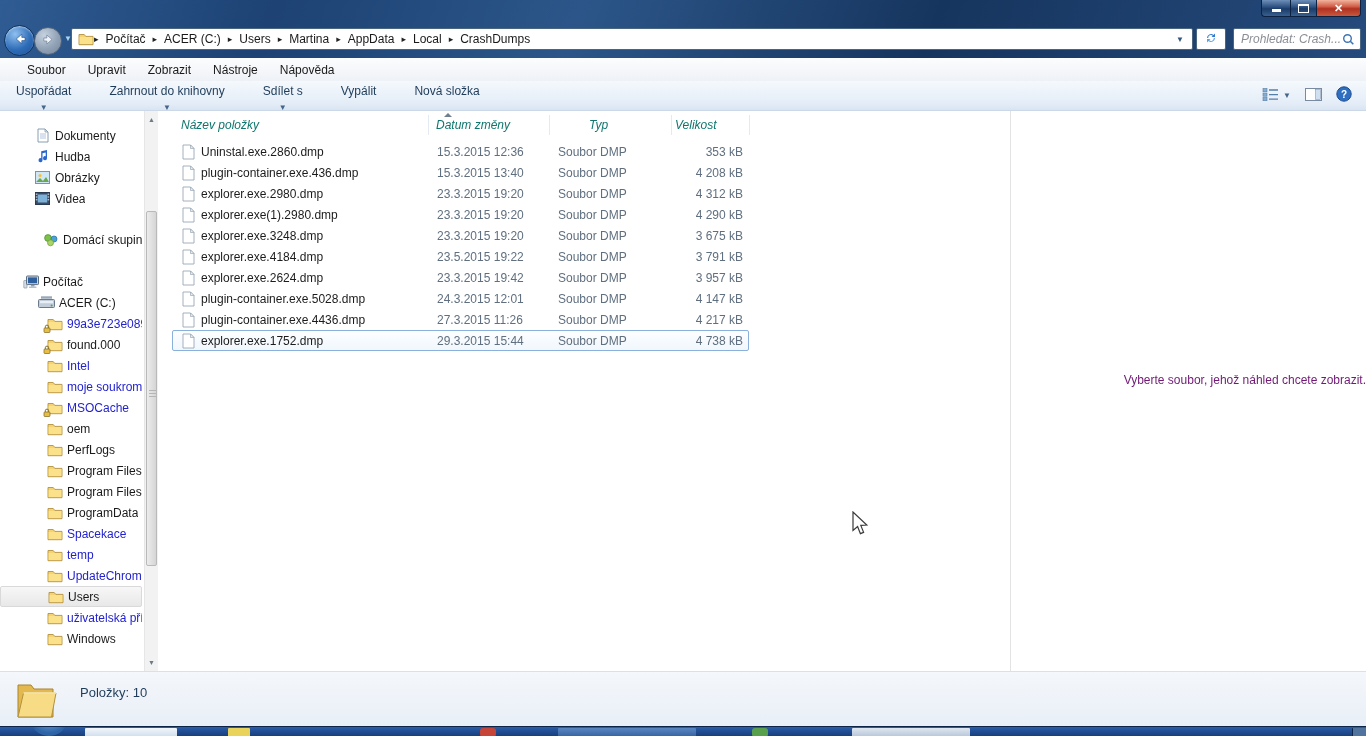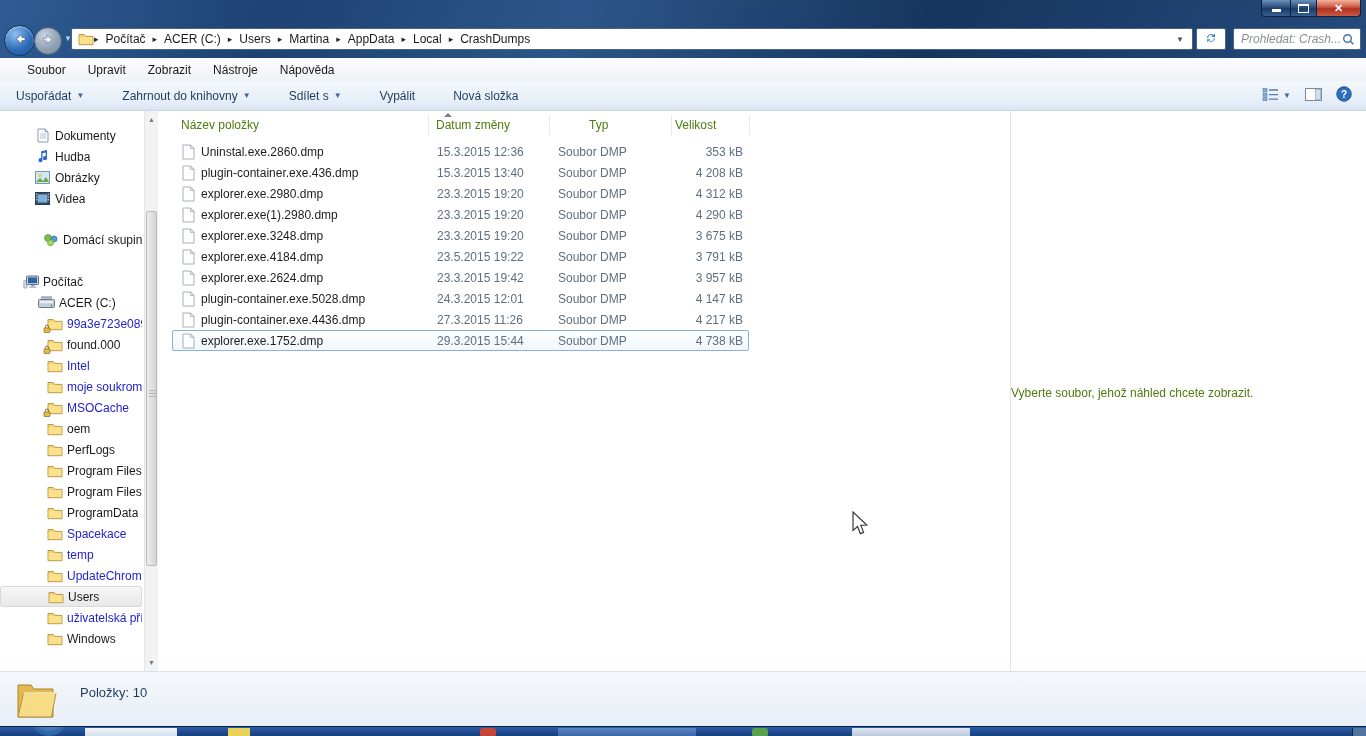--- a/index.html
+++ b/index.html
@@ -48,21 +48,21 @@
   .menubar{position:absolute;left:0;top:58px;width:1366px;height:23px;box-sizing:border-box;
     background:linear-gradient(#fcfdfe,#eef1f6);display:flex;align-items:center;padding-left:16px;}
   .menu-item{padding:0 11px;}
   .grip{position:absolute;left:4px;top:60px;width:3px;height:18px;
     background:repeating-linear-gradient(#c3ccd8 0 2px,transparent 2px 4px);}
 
   
   .toolbar{position:absolute;left:0;top:81px;width:1366px;height:30px;box-sizing:border-box;
     background:linear-gradient(#f5f9fd,#e3ecf7 80%,#d9e4f2);border-bottom:1px solid #ccd8e7;
     display:flex;align-items:center;color:#1e3c5a;}
-  .tbtn{display:flex;align-items:center;gap:5px;padding:0 12px;height:24px;margin-right:14px;white-space:nowrap;}
+  .tbtn{display:flex;align-items:center;gap:5px;padding:0 12px;height:24px;margin-right:14px;white-space:nowrap;flex-direction:column;}
   .tbtn:first-child{margin-left:4px;}
   .caret{font-size:8px;color:#45658a;}
   .toolbar-right{margin-left:auto;display:flex;align-items:center;gap:14px;margin-right:14px;}
   .tool-icon-btn{display:flex;align-items:center;gap:4px;}
 
   
   .main{position:absolute;left:0;top:111px;width:1366px;height:560px;background:#fff;overflow:hidden;}
 
   
   .sidebar{position:absolute;left:0;top:0;width:144px;height:560px;overflow:hidden;padding-top:14px;box-sizing:border-box;}
@@ -82,40 +82,40 @@
   .sarrow{position:absolute;left:0;width:13px;height:15px;display:flex;align-items:center;justify-content:center;
     font-size:7px;color:#6d7a88;}
   .sarrow.up{top:1px;} .sarrow.down{bottom:1px;}
   .sthumb{position:absolute;left:1px;top:100px;width:11px;height:355px;border:1px solid #b9b9b9;border-radius:2px;
     background:linear-gradient(90deg,#ececec,#d5d5d5);box-sizing:border-box;}
   .sgrip{position:absolute;left:2px;top:178px;width:7px;height:9px;
     background:repeating-linear-gradient(#b5b5b5 0 1px,transparent 1px 3px);}
 
   
   .filearea{position:absolute;left:170px;top:0;width:840px;height:560px;}
-  .fheader{position:absolute;left:0;top:1px;width:581px;height:25px;color:#4d7c0f;}
+  .fheader{position:absolute;left:0;top:1px;width:581px;height:25px;color:#0f766e;font-style:italic;}
   .hcol{position:absolute;top:6px;white-space:nowrap;}
   .hcol.c0{left:11px;} .hcol.c1{left:266px;} .hcol.c2{left:387px;margin-left:32px;} .hcol.c3{left:505px;}
   .hsep{position:absolute;top:3px;width:1px;height:20px;background:#e4eaf2;}
   .sortarrow{position:absolute;left:274px;top:1px;width:0;height:0;
     border-left:4px solid transparent;border-right:4px solid transparent;border-bottom:4px solid #6f7f90;}
   .frows{position:absolute;left:0;top:30px;width:600px;}
   .frow{position:absolute;left:2px;width:577px;height:21px;box-sizing:border-box;
     border:1px solid transparent;border-radius:2px;}
   .frow.sel{border-color:#8ab0dc;background:linear-gradient(#fdfeff,#f1f7fd);}
   .fcell{position:absolute;top:3px;white-space:nowrap;}
   .ficon{position:absolute;left:9px;top:2px;display:flex;}
   .fname{left:28px;color:#1c1c1c;}
   .fdate{left:264px;color:#5f6f7f;}
   .ftype{left:385px;color:#5f6f7f;}
   .fsize{right:5px;color:#5f6f7f;}
 
   
   .preview{position:absolute;left:1010px;top:0;width:356px;height:560px;border-left:1px solid #e3e3e3;box-sizing:border-box;}
-  .pmsg{position:absolute;top:275px;left:0;width:100%;text-align:left;color:#4d7c0f;}
+  .pmsg{position:absolute;top:262px;left:0;width:100%;text-align:right;color:#701a75;}
 
   
   .statusbar{position:absolute;left:0;top:671px;width:1366px;height:55px;box-sizing:border-box;
     background:linear-gradient(#f4f7fb,#e9eff7);border-top:1px solid #d7e0ec;}
   .status-icon{position:absolute;left:14px;top:4px;}
   .status-text{position:absolute;left:80px;top:13px;color:#1e3c5a;font-size:13px;}
 
   
   .taskbar{position:absolute;left:0;top:726px;width:1366px;height:10px;box-sizing:border-box;overflow:hidden;
     background:linear-gradient(#2a5ca8,#173f7d);border-top:1px solid #0c2448;}

